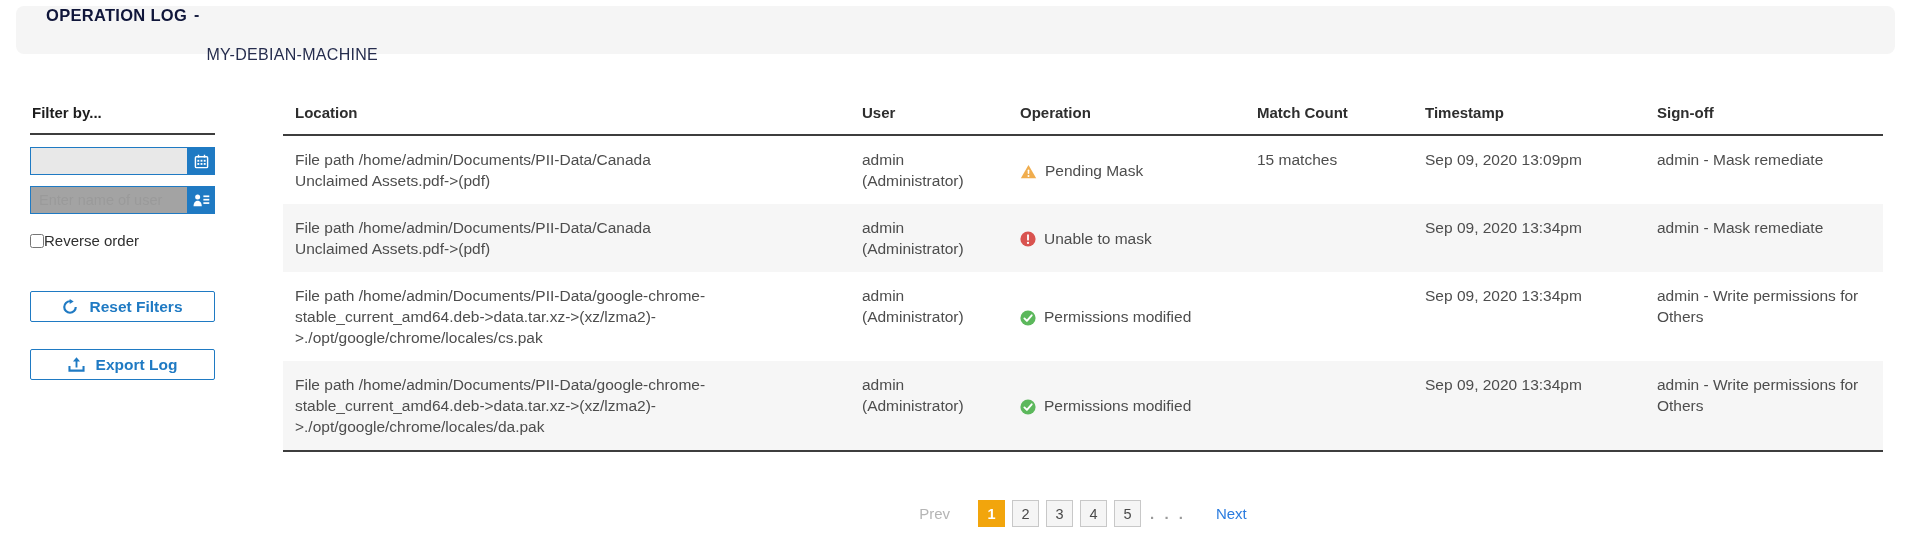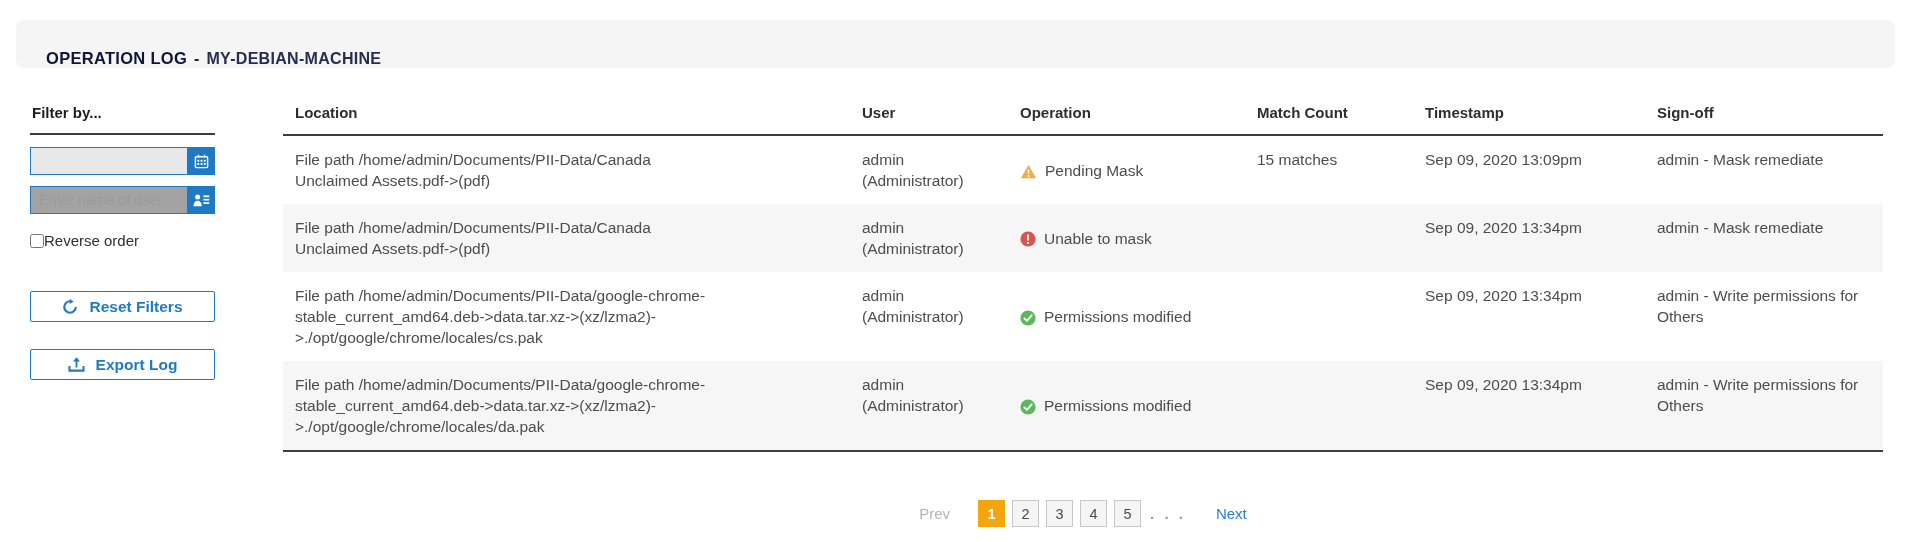--- a/index.html
+++ b/index.html
@@ -5,27 +5,27 @@
   html,body{margin:0;padding:0;}
   body{
     width:1920px;height:542px;background:#ffffff;
     font-family:"Liberation Sans","DejaVu Sans",sans-serif;
     -webkit-font-smoothing:antialiased;overflow:hidden;
   }
   .page{position:relative;width:1920px;height:542px;}
 
   
   .titlebar{
-    position:absolute;left:16px;top:20px;width:1879px;height:48px;
-    background:#f5f5f5;border-radius:8px;display:flex;align-items:flex-end;
+    position:absolute;left:16px;top:6px;width:1879px;height:48px;
+    background:#f5f5f5;border-radius:8px;display:flex;align-items:flex-start;
     padding-left:30px;box-sizing:border-box;
   }
   .title-main{font-weight:700;font-size:16.5px;color:#10163a;letter-spacing:.3px;}
   .title-sep{margin:0 7px;font-size:16px;color:#1c2344;font-weight:700;}
-  .title-machine{font-weight:700;font-size:16px;color:#262d4e;letter-spacing:.3px;}
+  .title-machine{font-weight:400;font-size:16px;color:#262d4e;letter-spacing:.3px;margin-top:40px;}
 
   
   .sidebar{position:absolute;left:30px;top:96px;width:185px;}
   .side-heading{
     font-size:15px;font-weight:700;color:#1d1d1d;
     padding:8px 0 12px 2px;border-bottom:2px solid #3d3d3d;
   }
   .input-group{display:flex;height:28px;margin-top:12px;}
   .input-group + .input-group{margin-top:11px;}
   .input-group input[type=text]{

